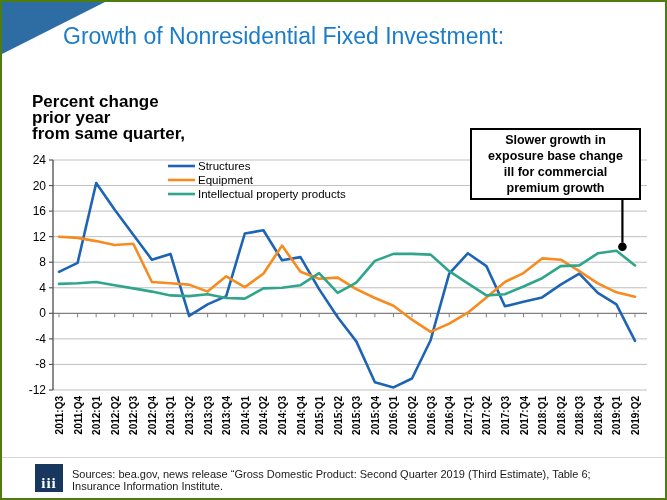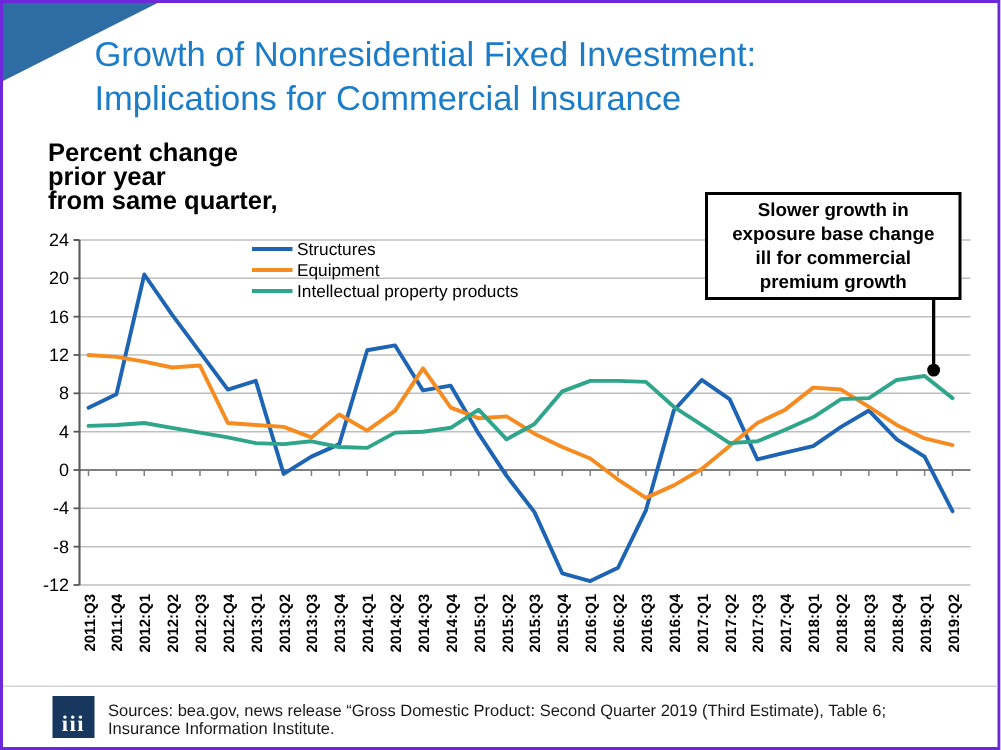--- a/index.html
+++ b/index.html
@@ -1,18 +1,18 @@
 <!DOCTYPE html>
 <html><head>
 <meta charset="utf-8">
 <style>
   html,body{margin:0;padding:0;background:#e8e8e8;}
   .slide{
     position:relative;width:667px;height:500px;background:#ffffff;
-    border:2px solid #6d28d9;box-sizing:border-box;overflow:hidden;
+    border:2px solid #4d7c0f;box-sizing:border-box;overflow:hidden;
     font-family:"Liberation Sans", sans-serif;
   }
   .corner-triangle{
     position:absolute;left:0;top:0;width:0;height:0;
     border-top:52px solid #2e6da4;border-right:103px solid transparent;
   }
   .title{
     position:absolute;left:61px;top:20px;width:580px;
     color:#1b7cc9;font-size:23px;line-height:29px;font-weight:400;
   }
@@ -42,21 +42,20 @@
 </style>
 </head>
 <body>
 
 <div class="slide">
 
   <div class="corner-triangle"></div>
 
   <div class="title">
     <div>Growth of Nonresidential Fixed Investment:</div>
-    <div>Implications for Commercial Insurance</div>
   </div>
 
   <div class="axis-note">
     <div>Percent change</div>
     <div>prior year</div>
     <div>from same quarter,</div>
   </div>
 
   <svg id="chart" class="chart-svg" width="667" height="500" viewBox="0 0 667 500">
       <g>

